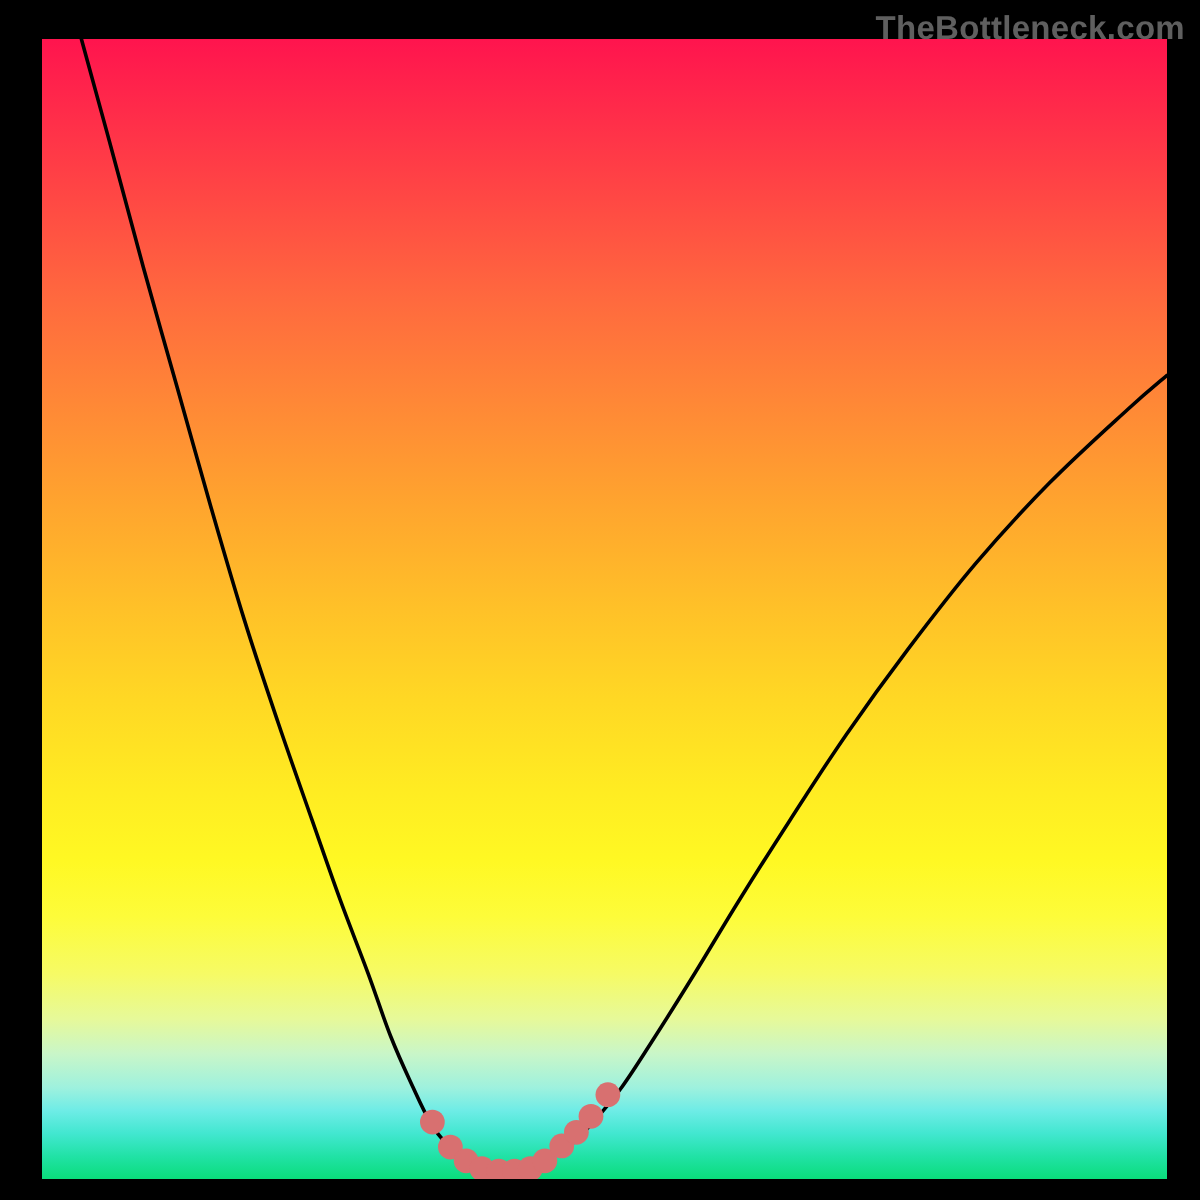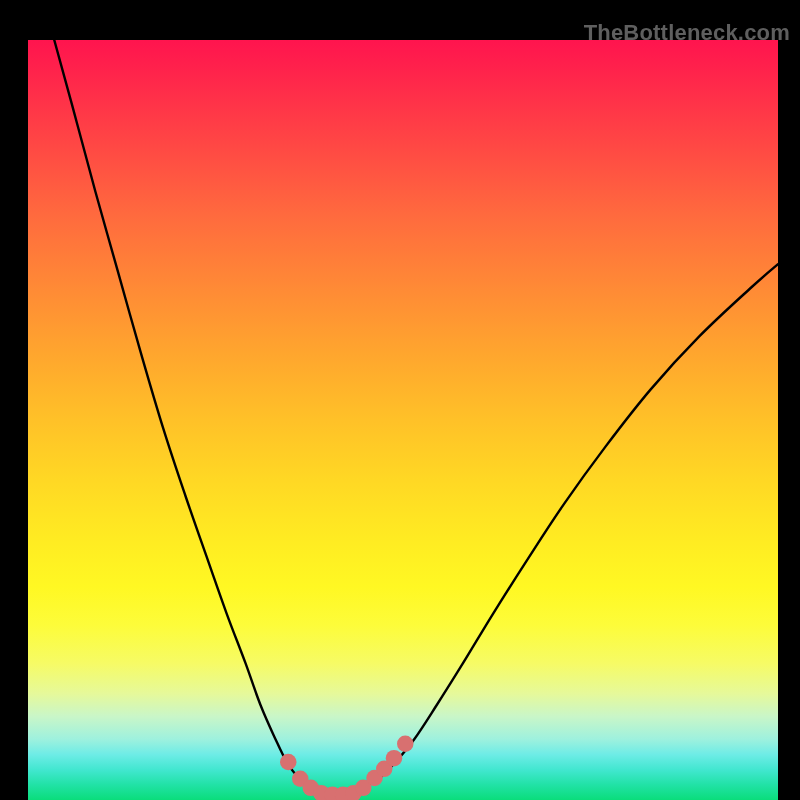--- a/index.html
+++ b/index.html
@@ -7,21 +7,21 @@
     padding: 0;
     width: 800px;
     height: 800px;
     background: #000;
     overflow: hidden;
     font-family: Arial, Helvetica, sans-serif;
   }
   .frame {
     position: absolute;
     left: 0;
-    top: 18px;
+    top: 4px;
     width: 800px;
     height: 592px;
     background: #000;
   }
   .plot {
     position: absolute;
     left: 28px;
     top: 22px;
     width: 750px;
     height: 760px;

